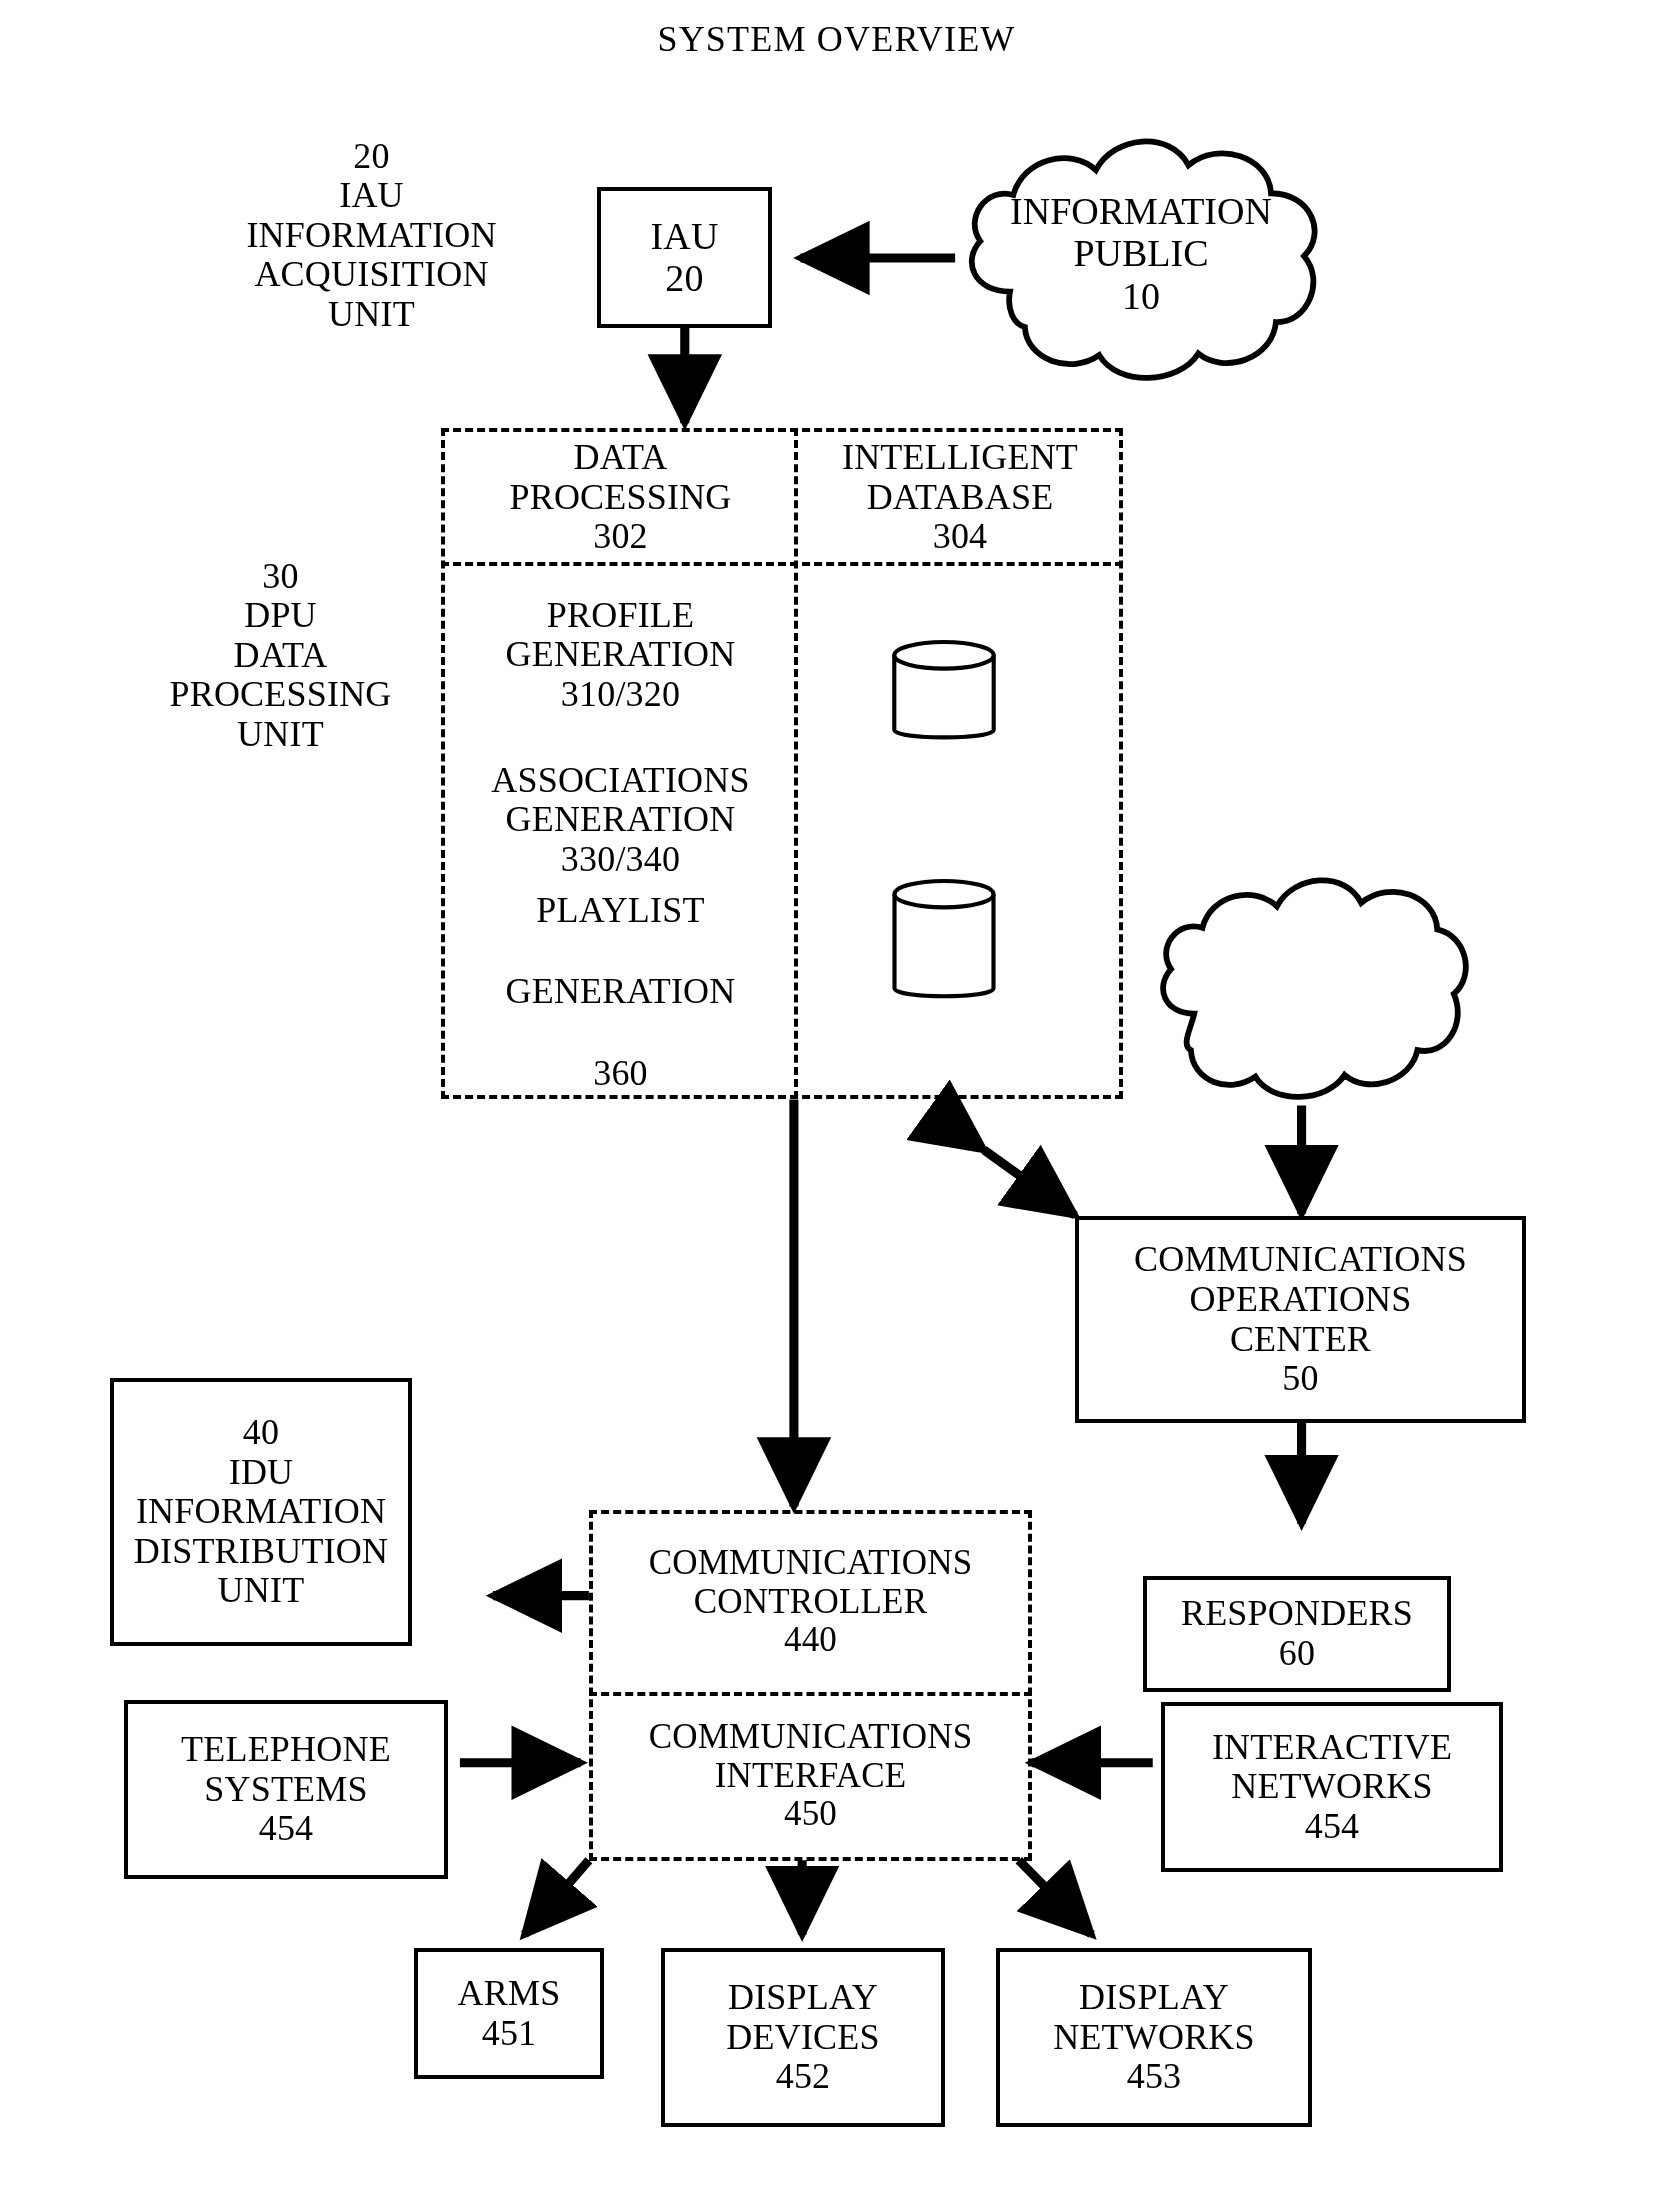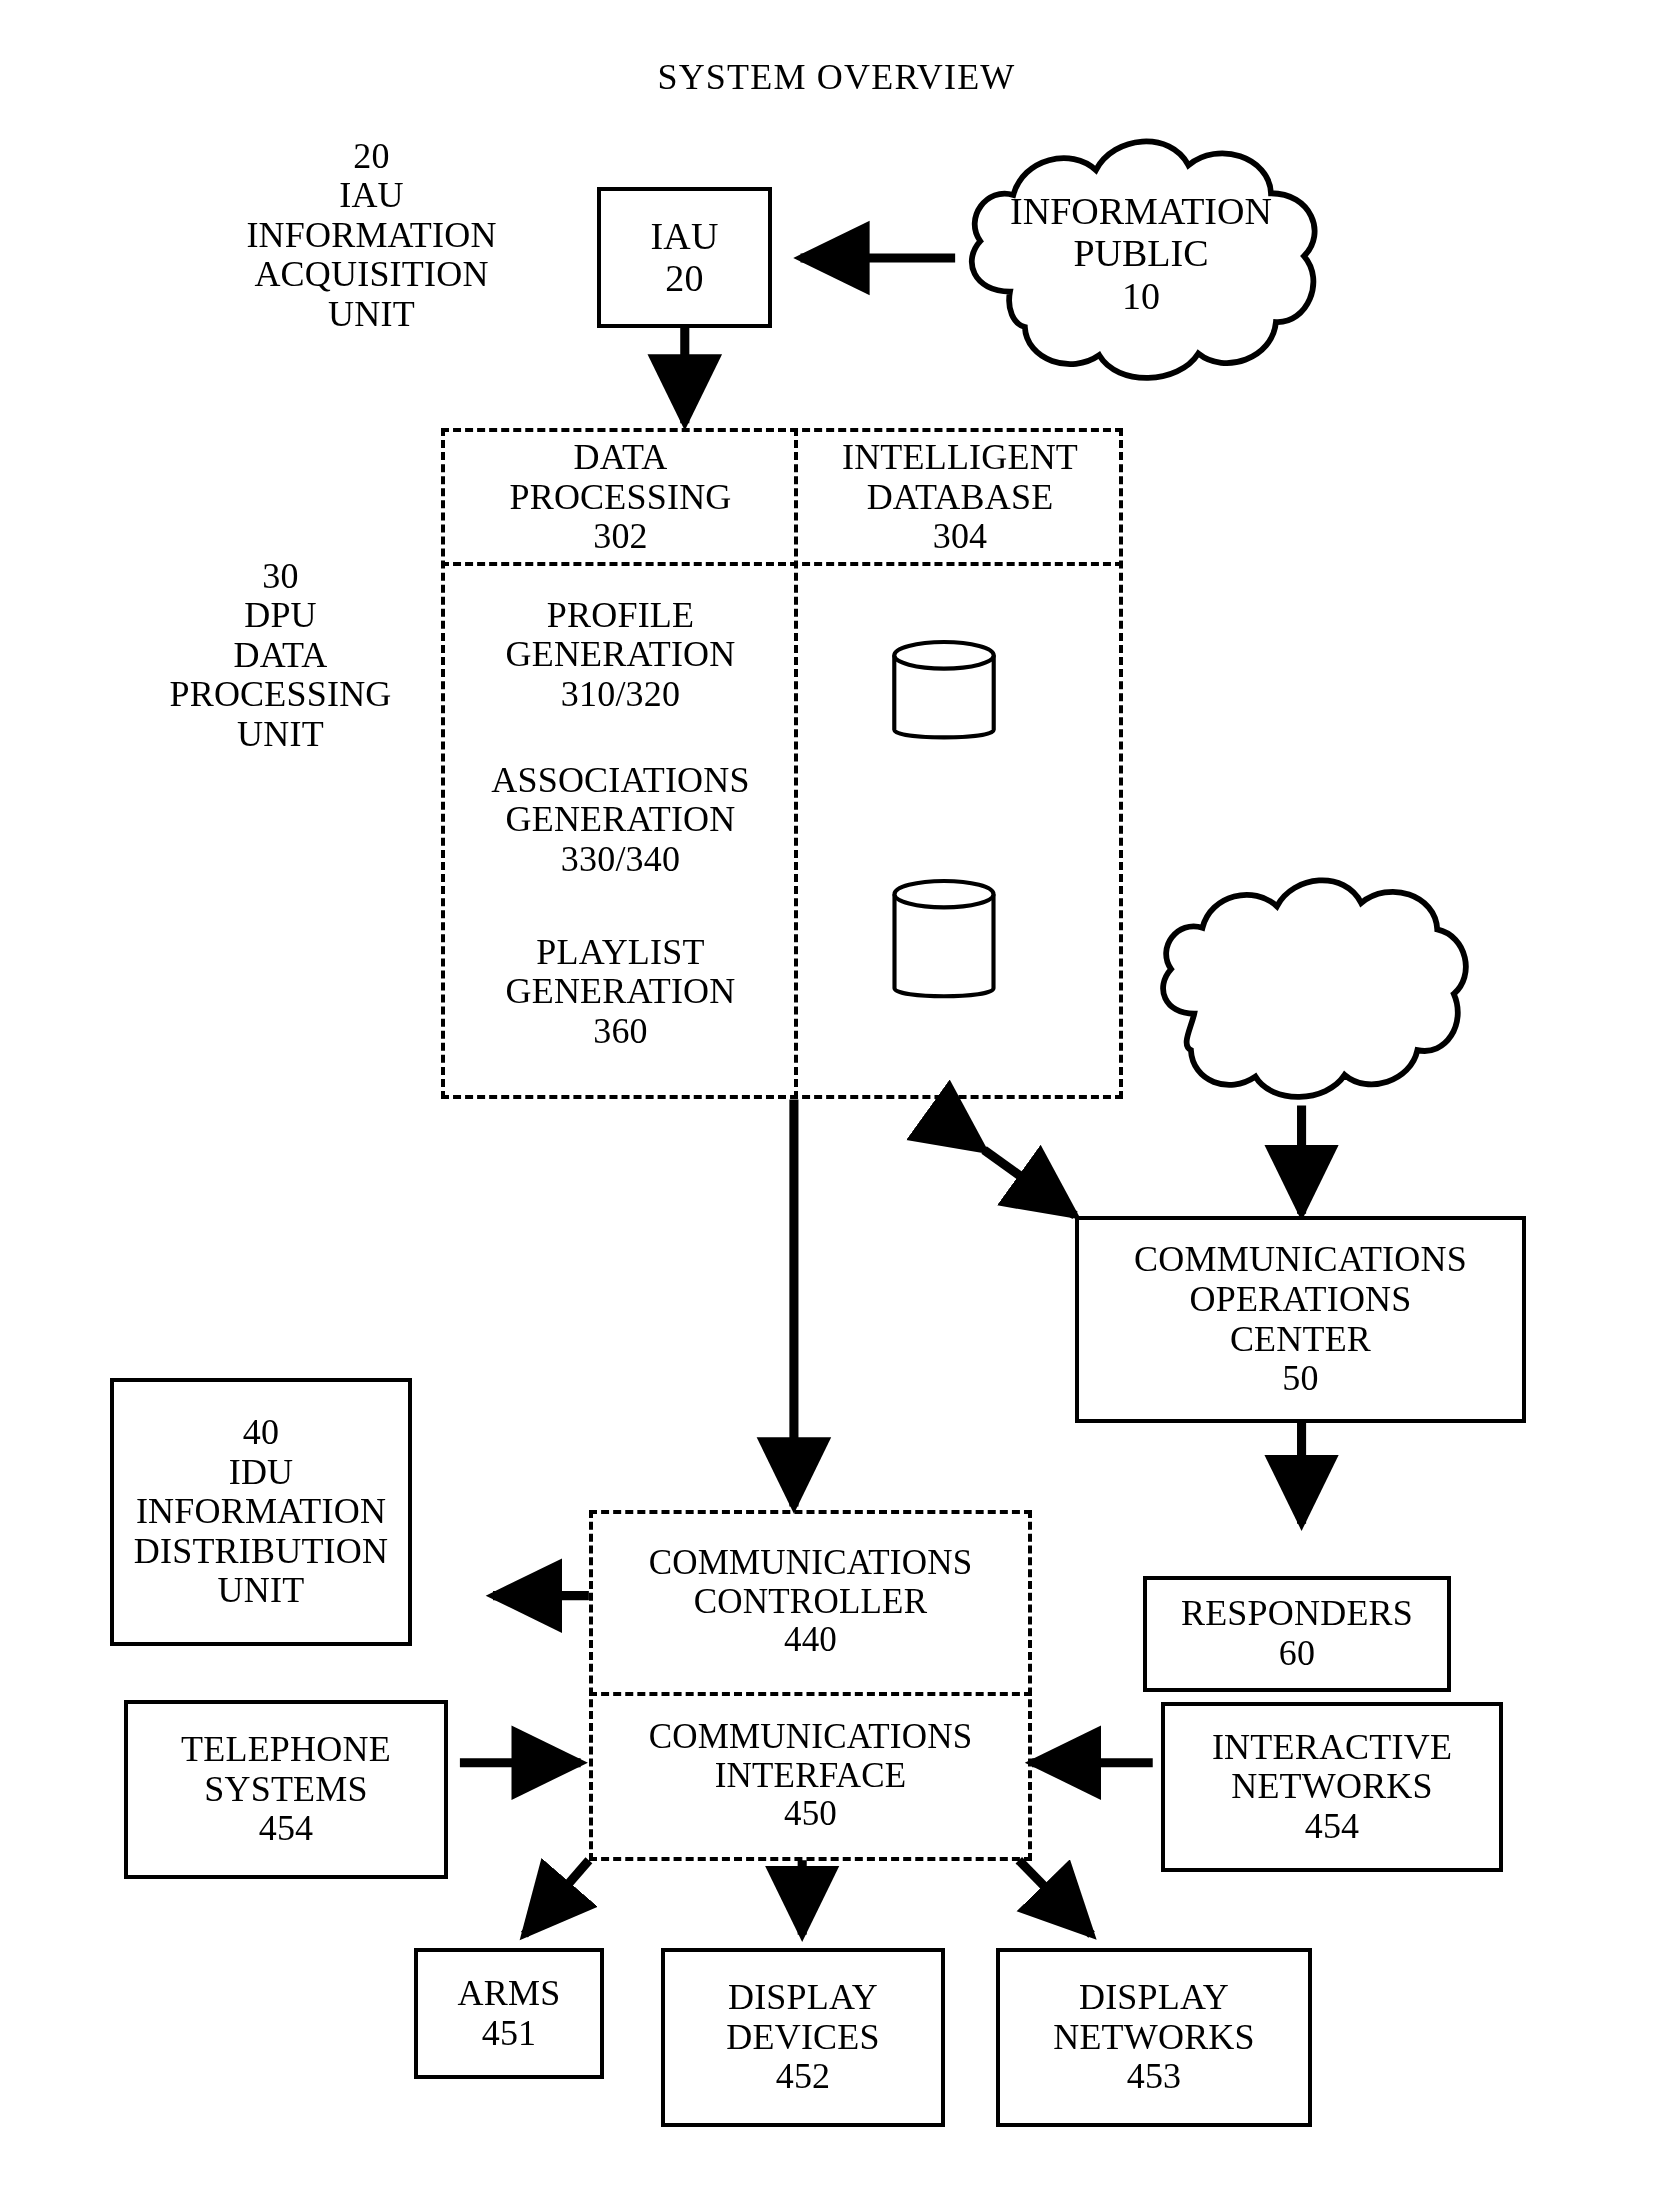--- a/index.html
+++ b/index.html
@@ -78,21 +78,21 @@
   .sep {
     position: absolute;
     z-index: 4;
   }
 </style>
 </head>
 <body>
 
 <div id="canvas">
 
-  <div class="title" style="top:18px;margin-top:38px;">SYSTEM OVERVIEW</div>
+  <div class="title" style="top:18px;">SYSTEM OVERVIEW</div>
 
   <svg id="wires" viewBox="0 0 2023 2667">
     <defs>
       <marker id="ah" markerWidth="9" markerHeight="9" refX="7.6" refY="4.5" orient="auto" markerUnits="strokeWidth">
         <path d="M0,0.4 L8.4,4.5 L0,8.6 Z" fill="#000"></path>
       </marker>
     </defs>
     <g stroke="#000" fill="none" stroke-width="11">
 
       <line x1="1155" y1="312" x2="968" y2="312" marker-end="url(#ah)"></line>
@@ -199,21 +199,21 @@
     <span class="ln f44">GENERATION</span>
     <span class="ln f44">310/320</span>
   </div>
 
   <div class="node plainlabel" style="left:447px;top:752px;width:347px;height:136px;">
     <span class="ln f44">ASSOCIATIONS</span>
     <span class="ln f44">GENERATION</span>
     <span class="ln f44">330/340</span>
   </div>
 
-  <div class="node plainlabel" style="left:447px;top:924px;width:347px;height:136px;">
+  <div class="node plainlabel" style="left:447px;top:924px;width:347px;height:136px;gap:42px;">
     <span class="ln f44">PLAYLIST</span>
     <span class="ln f44">GENERATION</span>
     <span class="ln f44">360</span>
   </div>
 
   <svg class="dbcyl" style="left:886px;top:637px;width:116px;height:112px;" viewBox="0 0 140 135">
     <path d="M10,22 L10,112 C10,124 130,124 130,112 L130,22" fill="#fff" stroke="#000" stroke-width="5"></path>
     <ellipse cx="70" cy="22" rx="60" ry="16" fill="#fff" stroke="#000" stroke-width="5"></ellipse>
   </svg>
   <svg class="dbcyl" style="left:886px;top:876px;width:116px;height:132px;" viewBox="0 0 140 160">

